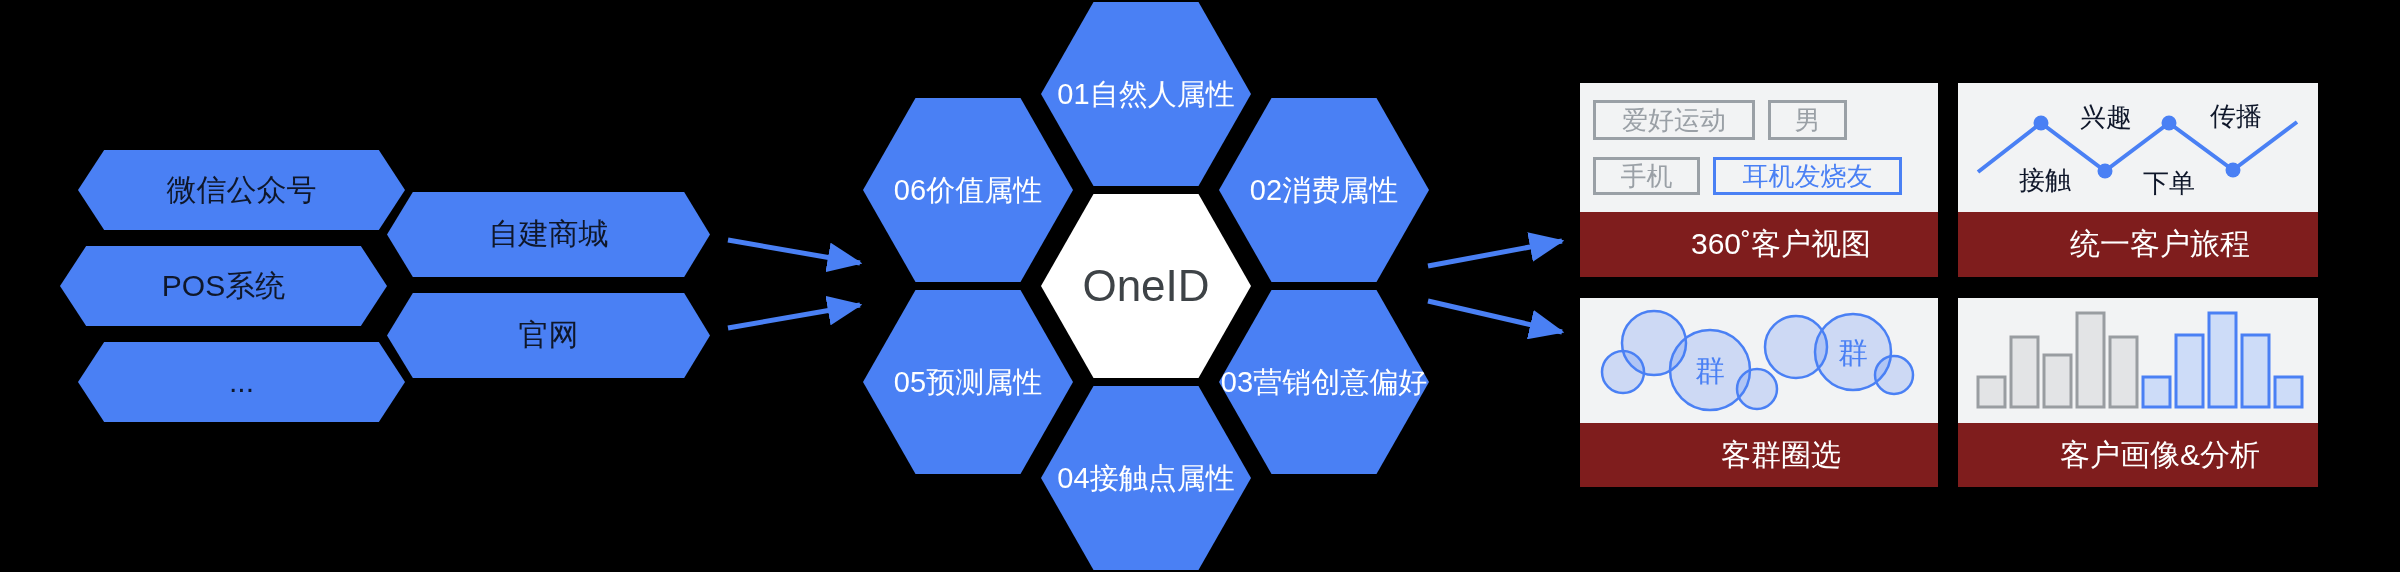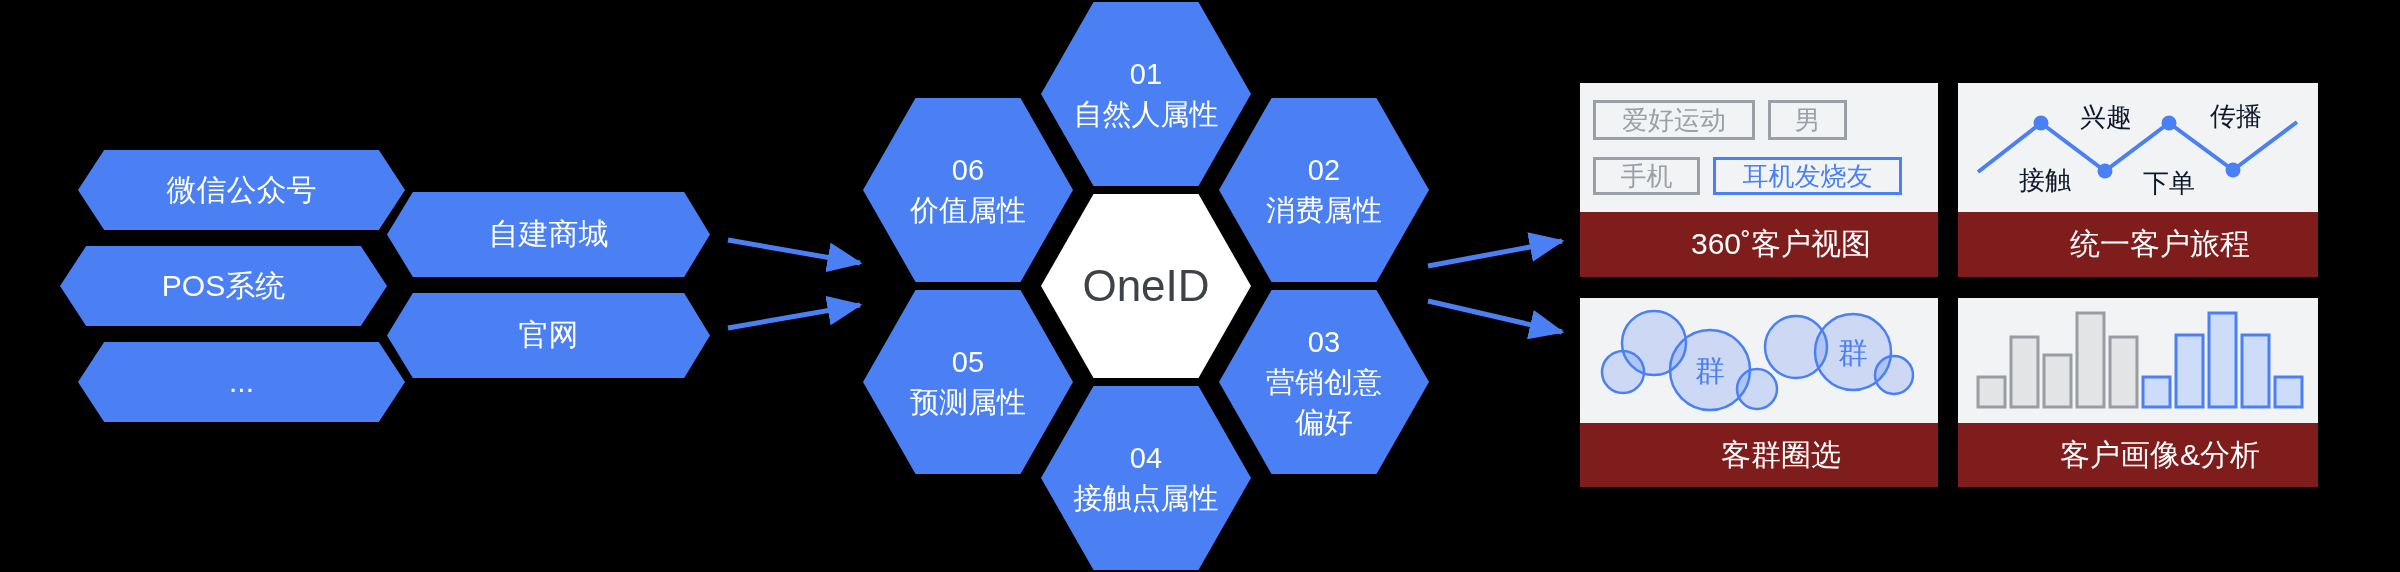--- a/index.html
+++ b/index.html
@@ -1,32 +1,32 @@
 <!DOCTYPE html>
 <html><head>
 <meta charset="utf-8">
 <style>
   html,body{margin:0;padding:0;background:#000;}
   .canvas{position:relative;width:2400px;height:572px;background:#000;overflow:hidden;
           font-family:"Liberation Sans","DejaVu Sans",sans-serif;}
 
   
-  .banner{position:absolute;background:#4a80f4;color:#ffffff;font-size:30px;
+  .banner{position:absolute;background:#4a80f4;color:#0f172a;font-size:30px;
           display:flex;align-items:center;justify-content:center;
           clip-path:polygon(0 50%,8% 0,92% 0,100% 50%,92% 100%,8% 100%);}
   .b1{left:78px;top:150px;width:327px;height:80px;}
   .b2{left:60px;top:246px;width:327px;height:80px;}
   .b3{left:78px;top:342px;width:327px;height:80px;}
   .b4{left:387px;top:192px;width:323px;height:85px;}
   .b5{left:387px;top:293px;width:323px;height:85px;}
 
   
   .hex{position:absolute;width:210px;height:184px;background:#4a80f4;color:#fff;
        clip-path:polygon(0 50%,25% 0,75% 0,100% 50%,75% 100%,25% 100%);
-       display:flex;flex-direction:column;align-items:center;justify-content:center;
+       display:flex;flex-direction:row;align-items:center;justify-content:center;
        font-size:29px;line-height:40px;text-align:center;}
   .hx-01{left:1041px;top:2px;}
   .hx-02{left:1219px;top:98px;}
   .hx-03{left:1219px;top:290px;}
   .hx-04{left:1041px;top:386px;}
   .hx-05{left:863px;top:290px;}
   .hx-06{left:863px;top:98px;}
   .hx-center{left:1041px;top:194px;background:#fff;color:#3e4347;font-size:44px;}
 
   

